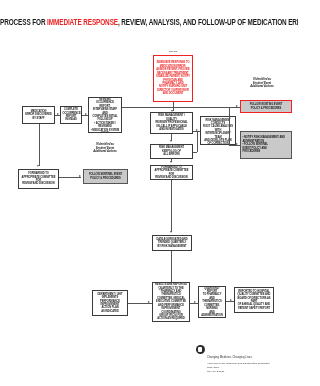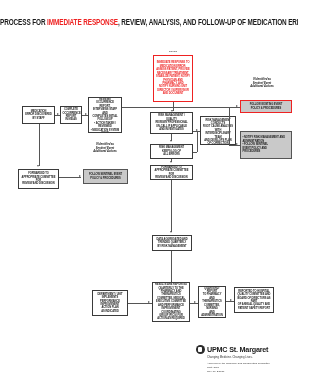--- a/index.html
+++ b/index.html
@@ -281,19 +281,18 @@
 PATIENT SAFETY REPORT</span>
     </div>
   <div class="ln h" style="left:226px;top:300.5px;width:8px;"></div>
   <div class="arrow r" style="left:230px;top:298.9px;"></div>
 
 </div>
 
 <div class="footer">
   <div class="logorow">
     <div class="logomark"></div>
-    <div class="logotext">UPMC St. Margaret</div>
   </div>
   <div class="tagline">Changing Medicine. Changing Lives.</div>
   <div class="approval">Approved by the Pharmacy and Therapeutics Committee
 Sept. 2011
 Rev. no. 2/2011</div>
 </div>
 
 </body></html>

